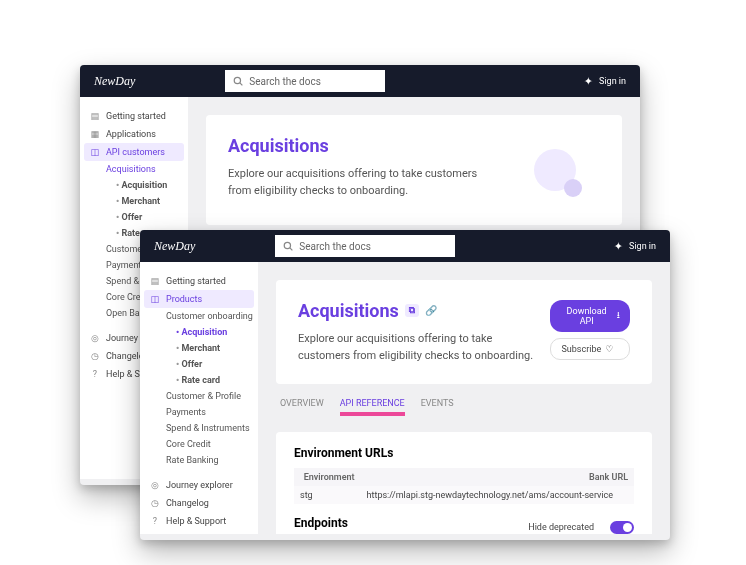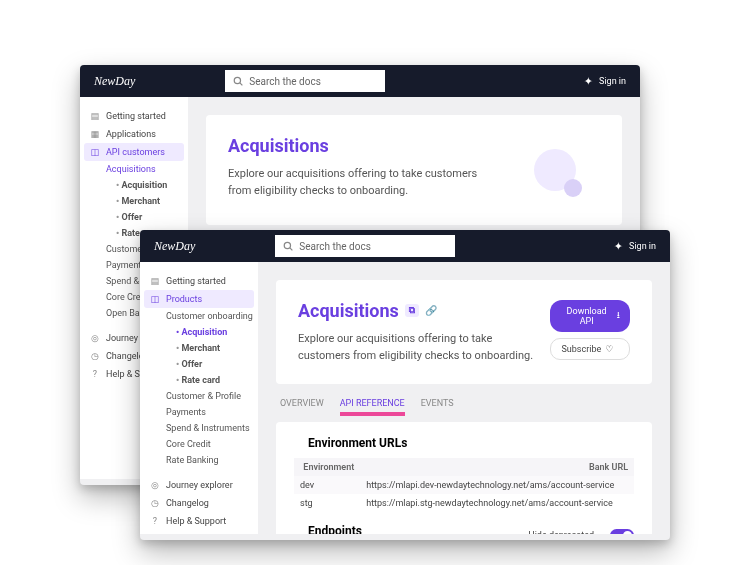--- a/index.html
+++ b/index.html
@@ -55,26 +55,26 @@
   .hero p { font-size:11px; color:#555; line-height:1.5; max-width:250px; }
   .hero-ill { width:90px; height:70px; display:flex; align-items:center; justify-content:center; position:relative; }
   .ill-circle { width:42px; height:42px; border-radius:50%; background:#efeaff; position:relative; }
   .ill-circle::after { content:""; position:absolute; right:-6px; bottom:-6px; width:18px; height:18px; border-radius:50%; background:#d9d0f7; }
   .hero-actions { display:flex; flex-direction:column; gap:6px; }
   .btn-primary { background:#6a3fe0; color:#fff; border:none; border-radius:12px; font-size:9px; padding:6px 10px; cursor:pointer; display:flex; align-items:center; gap:4px; }
   .btn-secondary { background:#fff; color:#444; border:1px solid #ddd; border-radius:10px; font-size:9px; padding:5px 10px; cursor:pointer; display:flex; align-items:center; gap:4px; }
   .title-badge { font-size:9px; background:#efeaff; color:#6a3fe0; border-radius:3px; padding:1px 4px; }
   .title-link { font-size:10px; color:#6a3fe0; }
 
-  .tabs { display:flex; gap:16px; font-size:9px; color:#888; padding:14px 4px 6px 4px; }
+  .tabs { display:flex; gap:16px; font-size:9px; color:#888; padding:14px 4px 16px 4px; }
   .tab { cursor:pointer; padding-bottom:4px; }
   .tab.active { color:#6a3fe0; border-bottom:4px solid #ec4899; }
 
   .panel { background:#fff; border-radius:4px; padding:14px 18px; }
-  .panel h3 { font-size:12px; font-weight:700; margin-bottom:8px;margin-left:14px; }
+  .panel h3 { font-size:12px; font-weight:700; margin-bottom:8px; }
   .env-table { width:100%; font-size:9px; border-collapse:collapse; }
   .env-table th { text-align:right; color:#666; font-weight:600; padding:4px 6px; background:#f6f5f8; }
   .env-table td { padding:4px 6px; color:#444; }
   .env-table tr:nth-child(odd) td { background:#faf9fb; }
 
   .endpoints-row { display:flex; align-items:center; justify-content:space-between; margin-top:12px; }
   .endpoints-row h3 { font-size:12px; font-weight:700; }
   .hide-dep { display:flex; align-items:center; gap:16px; font-size:9px; color:#444; }
   .toggle { width:24px; height:13px; background:#6a3fe0; border-radius:8px; position:relative; cursor:pointer; }
   .toggle::after { content:""; position:absolute; right:2px; top:2px; width:9px; height:9px; background:#fff; border-radius:50%; }
@@ -241,24 +241,20 @@
         <h3>Environment URLs</h3>
         <table class="env-table">
           <thead>
               <tr>
             <th>Environment</th>
             <th>Bank URL</th>
           </tr>
             </thead>
           <tbody>
             <tr>
-              <td>dev</td>
-              <td>https://mlapi.dev-newdaytechnology.net/ams/account-service</td>
-            </tr>
-            <tr>
               <td>stg</td>
               <td>https://mlapi.stg-newdaytechnology.net/ams/account-service</td>
             </tr>
           </tbody>
         </table>
 
         <div class="endpoints-row">
           <h3>Endpoints</h3>
           <div class="hide-dep">
             <span>Hide deprecated</span>

